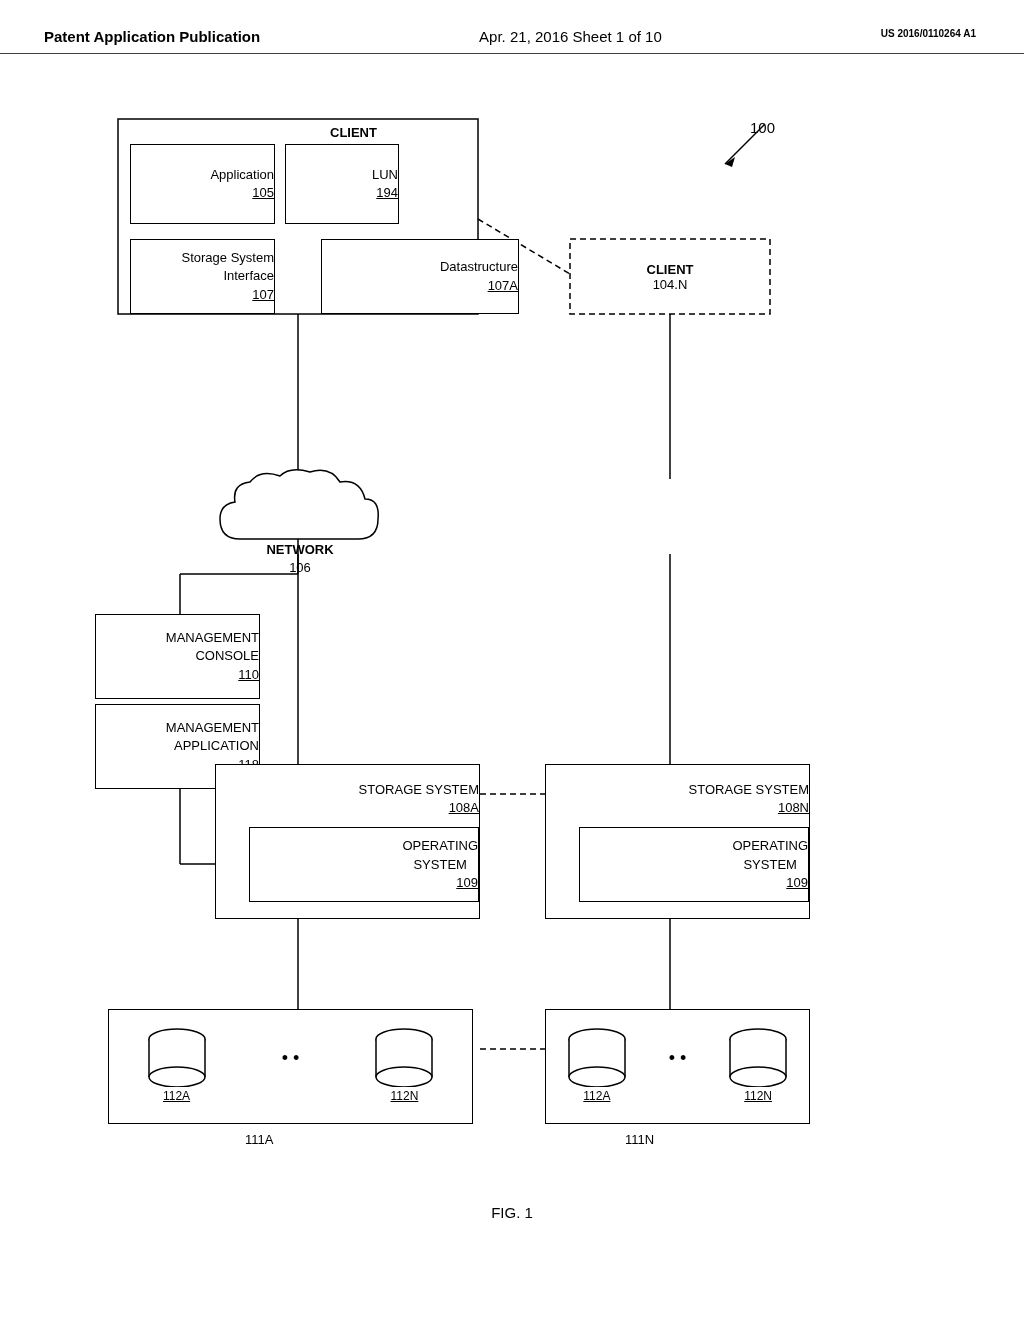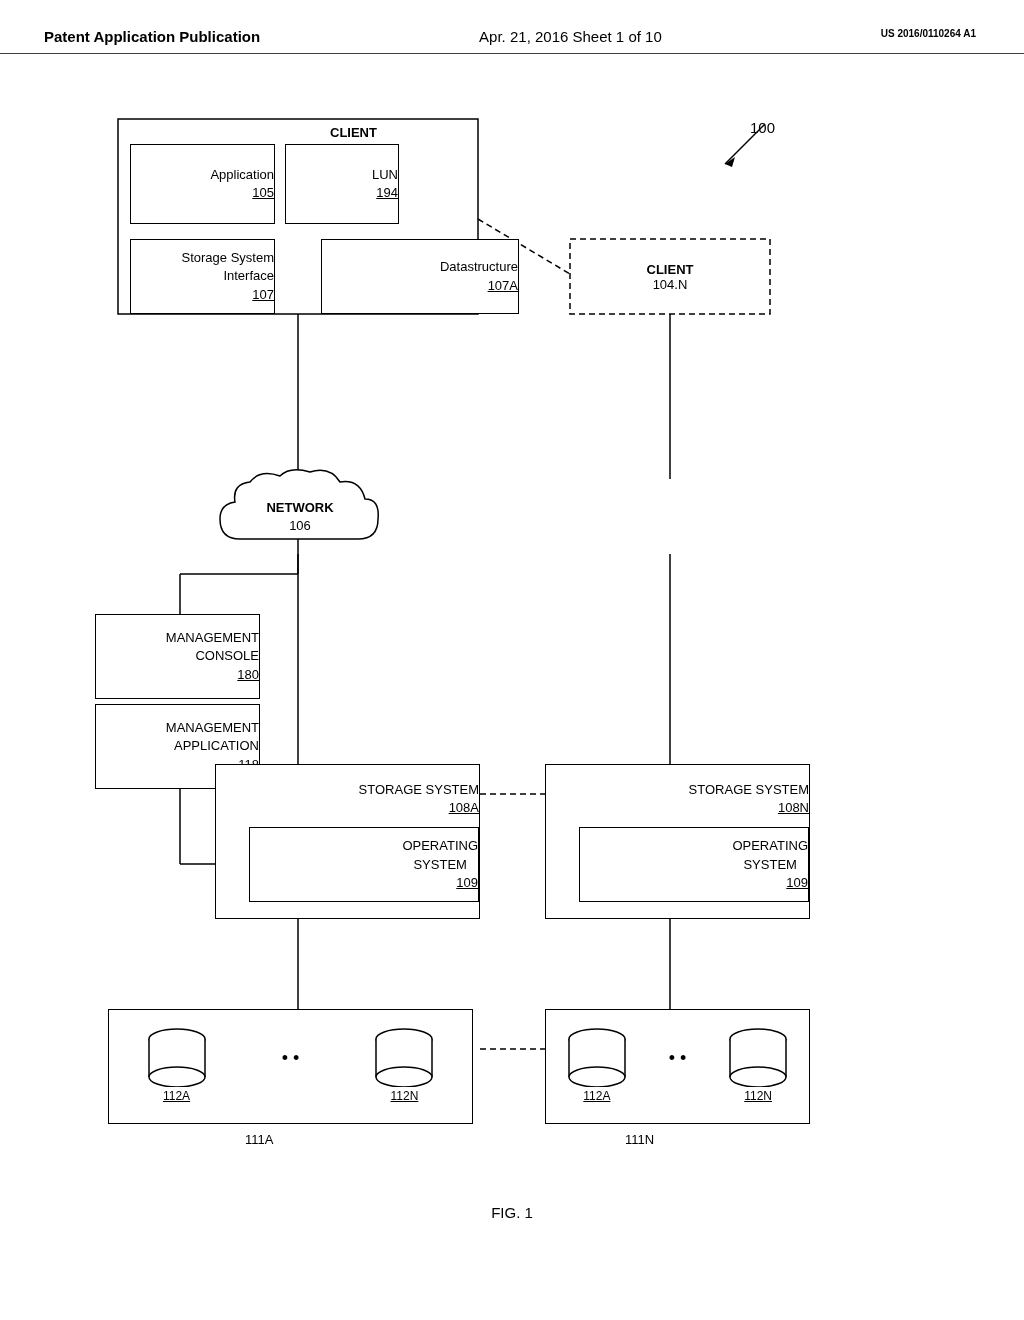--- a/index.html
+++ b/index.html
@@ -179,29 +179,29 @@
   <div style="position:absolute; top:175px; left:570px; width:200px; height:75px; display:flex; flex-direction:column; align-items:center; justify-content:center; text-align:center; font-size:13px;">
     <div style="font-weight:bold;">CLIENT</div>
     <div><span class="underline">104.N</span></div>
   </div>
 
   <div style="position:absolute; top:400px; left:210px;">
     <svg width="180" height="100" xmlns="http://www.w3.org/2000/svg">
       <path d="M30,75 Q10,75 10,55 Q10,40 25,38 Q22,20 40,18 Q50,5 70,12 Q80,2 100,8 Q120,2 130,18 Q150,15 155,35 Q170,35 168,55 Q168,75 148,75 Z" fill="#fff" stroke="#000" stroke-width="1.5"></path>
     </svg>
     <div class="cloud-label" style="top:35px; left:20px; width:140px;">
-      <div style="font-weight:bold;">NETWORK</div>
+      <div style="font-weight:bold;margin-top:42px;">NETWORK</div>
       <div><span class="underline">106</span></div>
     </div>
   </div>
 
   <div class="box" style="top:550px; left:95px; width:165px; height:85px;">
     <div style="font-weight:normal;">MANAGEMENT</div>
     <div>CONSOLE</div>
-    <div><span class="underline">180</span></div>
+    <div><span class="underline">110</span></div>
   </div>
 
   <div class="box" style="top:640px; left:95px; width:165px; height:85px;">
     <div>MANAGEMENT</div>
     <div>APPLICATION</div>
     <div><span class="underline">118</span></div>
   </div>
 
   <div class="box" style="top:700px; left:215px; width:265px; height:155px;">
     <div style="font-weight:normal;">STORAGE SYSTEM</div>

